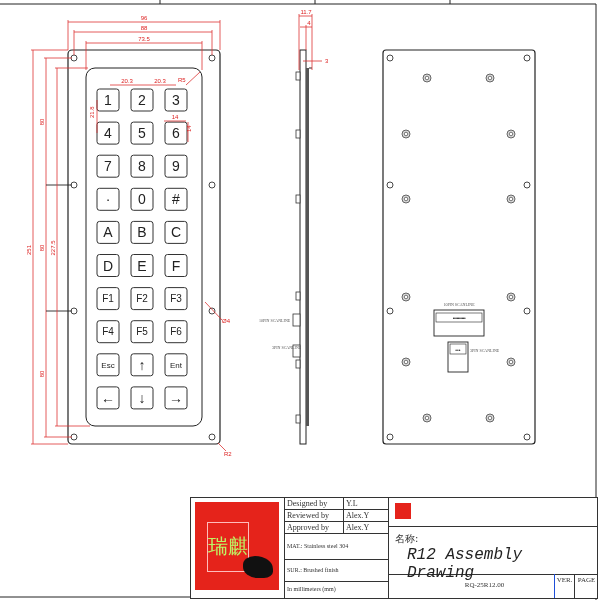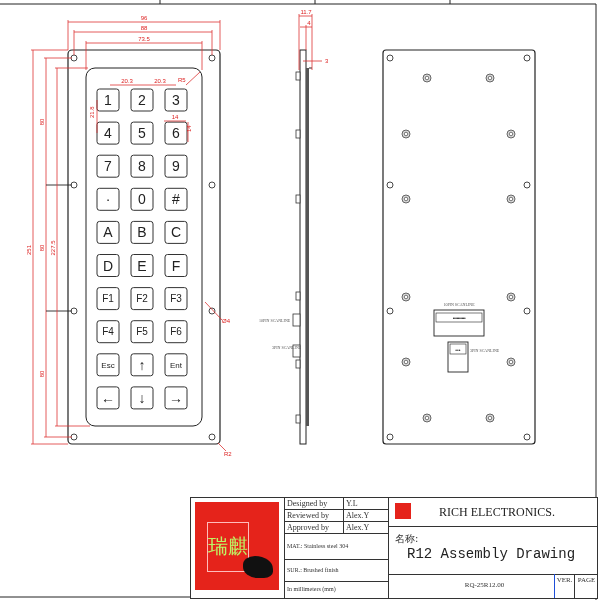--- a/index.html
+++ b/index.html
@@ -18,21 +18,21 @@
   .row{position:absolute;left:0;width:104px;border-bottom:1px solid #333;font-family:"Liberation Serif",serif;font-size:8px;color:#333;box-sizing:border-box;}
   .row .k{position:absolute;left:2px;top:1px;}
   .row .v{position:absolute;left:58px;top:0;height:100%;border-left:1px solid #333;padding-left:2px;line-height:11px;}
   .row.small{font-size:6px;}
   .rt{position:absolute;left:197px;top:0;width:209px;height:100px;border-left:1px solid #333;}
   .company{position:absolute;left:0;top:0;width:209px;height:28px;border-bottom:1px solid #333;}
   .company .mini{position:absolute;left:6px;top:5px;width:16px;height:16px;background:#e5231b;}
   .company .name{position:absolute;left:50px;top:7px;font-family:"Liberation Serif",serif;font-size:12px;color:#222;}
   .namecell{position:absolute;left:0;top:28px;width:209px;height:48px;border-bottom:1px solid #333;}
   .namecell .lbl{position:absolute;left:6px;top:6px;font-size:10px;color:#333;font-family:"DejaVu Sans",sans-serif;}
-  .namecell .title{position:absolute;left:18px;top:20px;font-family:"Liberation Mono",monospace;font-size:14px;color:#222;}
+  .namecell .title{position:absolute;left:18px;top:20px;font-family:"Liberation Mono",monospace;font-size:16px;color:#222;font-style:italic;}
   .nocell{position:absolute;left:0;top:76px;width:209px;height:24px;}
   .nocell div{position:absolute;top:0;height:24px;font-family:"Liberation Serif",serif;font-size:7px;color:#333;line-height:22px;box-sizing:border-box;}
 </style>
 </head>
 <body>
 
 <svg width="600" height="600" viewBox="0 0 600 600">
 
   <line x1="0" y1="4" x2="596" y2="4" class="ln" stroke-width="1"></line>
   <line x1="596" y1="4" x2="596" y2="600" class="ln" stroke-width="1"></line>
@@ -325,21 +325,20 @@
     <div class="row small" style="top:62px;height:22px;">
       <span class="k" style="top:7px">SUR.: Brushed finish</span>
     </div>
     <div class="row small" style="top:84px;height:16px;border-bottom:none;">
       <span class="k" style="top:4px">In millimeters (mm)</span>
     </div>
   </div>
   <div class="rt">
     <div class="company">
       <div class="mini"></div>
-      <div class="name">RICH ELECTRONICS.</div>
     </div>
     <div class="namecell">
       <div class="lbl">名称:</div>
       <div class="title">R12 Assembly Drawing</div>
     </div>
     <div class="nocell">
       <div style="left:0;width:26px;padding-left:3px;border-right:2px solid #7f1d1d;margin-top:32px;">NO.:</div>
       <div style="left:26px;width:140px;text-align:center;border-right:1px solid #1d4ed8;">RQ-25R12.00</div>
       <div style="left:166px;width:20px;text-align:center;border-right:1px solid #333;line-height:12px;">VER.</div>
       <div style="left:186px;width:23px;text-align:center;line-height:12px;">PAGE</div>

